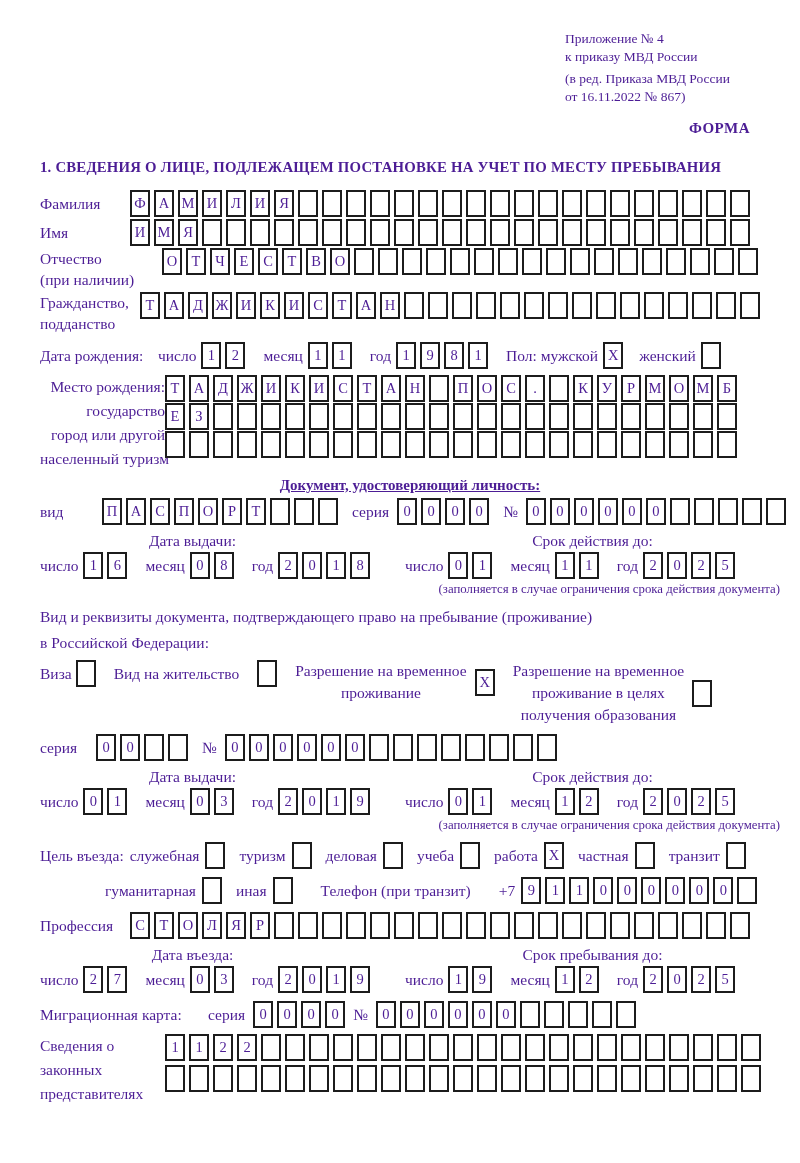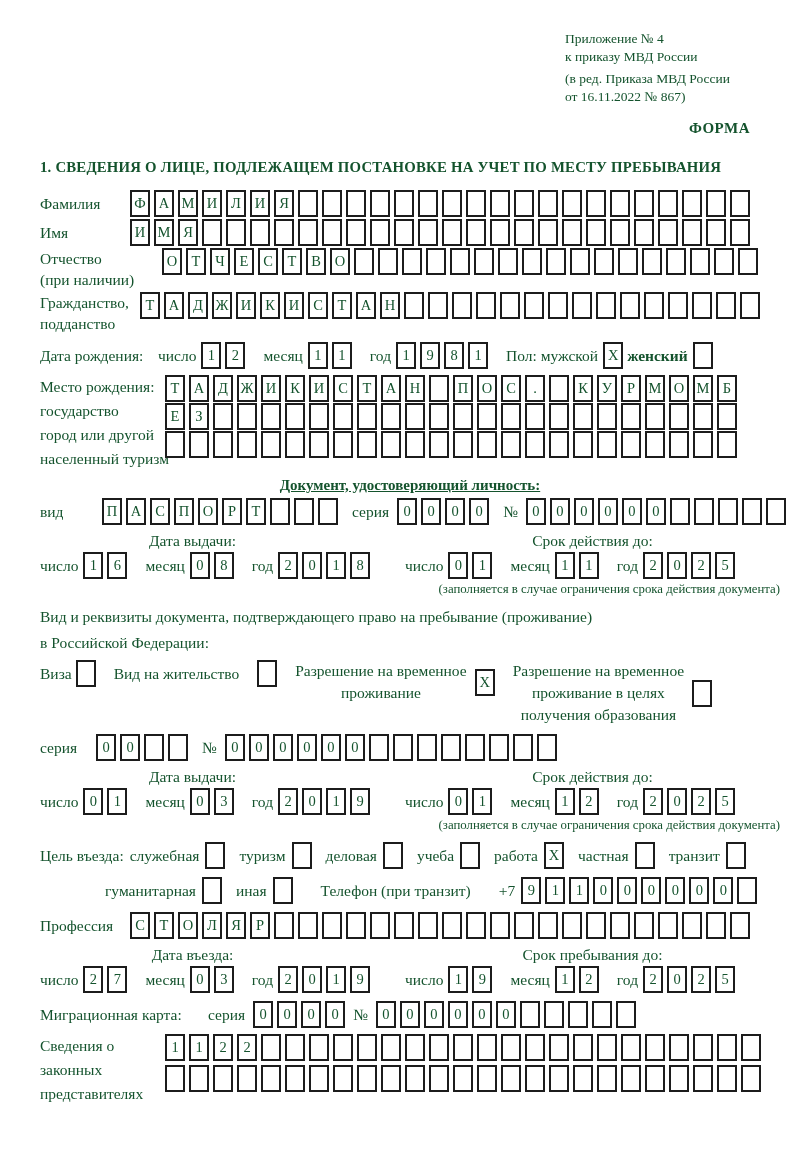--- a/index.html
+++ b/index.html
@@ -1,19 +1,19 @@
 <!DOCTYPE html>
 <html><head>
 <meta charset="utf-8">
 <style>
   html,body { margin:0; padding:0; background:#fff; }
   .page {
     position:relative; width:800px; height:1163px; box-sizing:border-box;
     padding:30px 20px 10px 40px; overflow:hidden;
-    font-family:"Liberation Serif","DejaVu Serif",serif; color:#14532d; font-size:15.5px;
+    font-family:"Liberation Serif","DejaVu Serif",serif; color:#4c1d95; font-size:15.5px;
     background:#fff;
   }
   .hdr { margin-left:525px; line-height:18px; font-size:13.5px; }
   .hdr div { white-space:nowrap; }
   .hdr .amend { margin-top:4px; }
   .forma { text-align:right; padding-right:30px; font-weight:bold; font-size:15px; margin-top:14px; letter-spacing:.5px; }
   .title { text-align:center; font-weight:bold; font-size:16.5px; line-height:23px; margin-top:16px; }
   .blank-line { display:inline-block; width:55px; border-bottom:2px solid #333; height:14px; margin-left:10px; }
   .sec-title { font-weight:bold; font-size:14.8px; margin-top:22px; margin-bottom:14px; letter-spacing:.2px; }
 
@@ -222,28 +222,28 @@
     <span class="boxes">
         <span class="box">1</span>
         <span class="box">9</span>
         <span class="box">8</span>
         <span class="box">1</span>
       </span>
     <span class="dlabel dgap">Пол: мужской</span>
     <span class="boxes">
         <span class="box">X</span>
       </span>
-    <span class="dlabel" style="font-weight:bold;">женский</span>
+    <span class="dlabel" style="margin-left:12px;">женский</span>
     <span class="boxes">
         <span class="box"></span>
       </span>
   </div>
 
   <div class="row top">
-    <span class="lbl w125 stack" style="line-height:24px;">
+    <span class="lbl w125 stack" style="line-height:24px;text-align:right;">
       <span class="nowrap">Место рождения:</span>
       <span>государство</span>
       <span class="nowrap">город или другой</span>
       <span class="nowrap">населенный туризм</span>
     </span>
     <span class="stackboxes">
       <span class="boxes">
           <span class="box">Т</span>
           <span class="box">А</span>
           <span class="box">Д</span>

